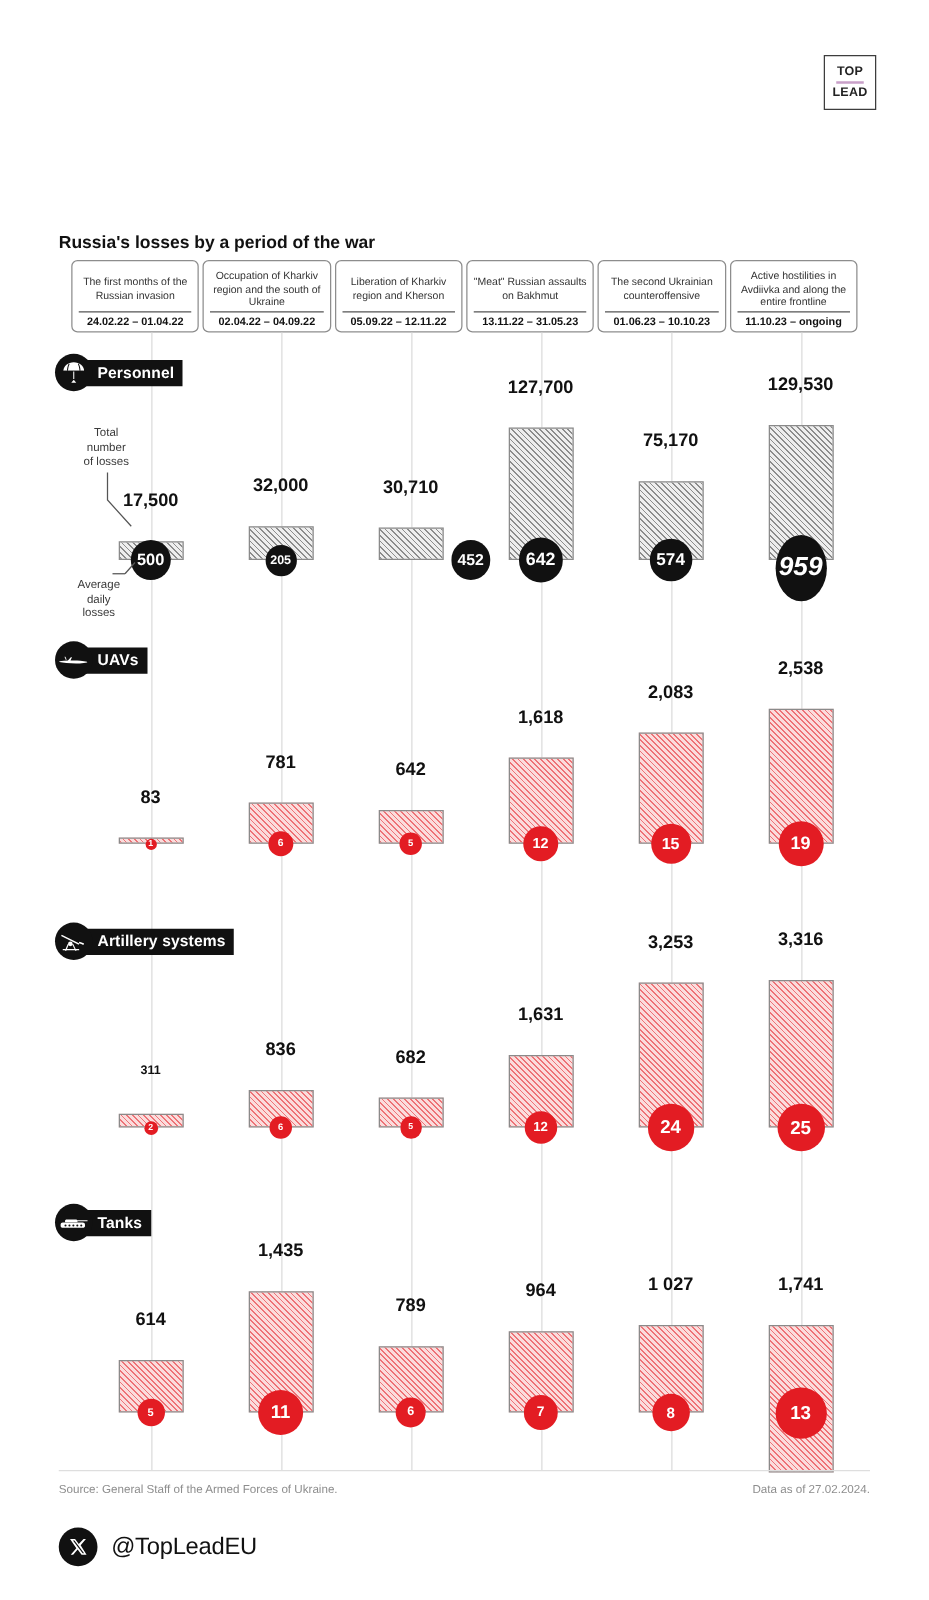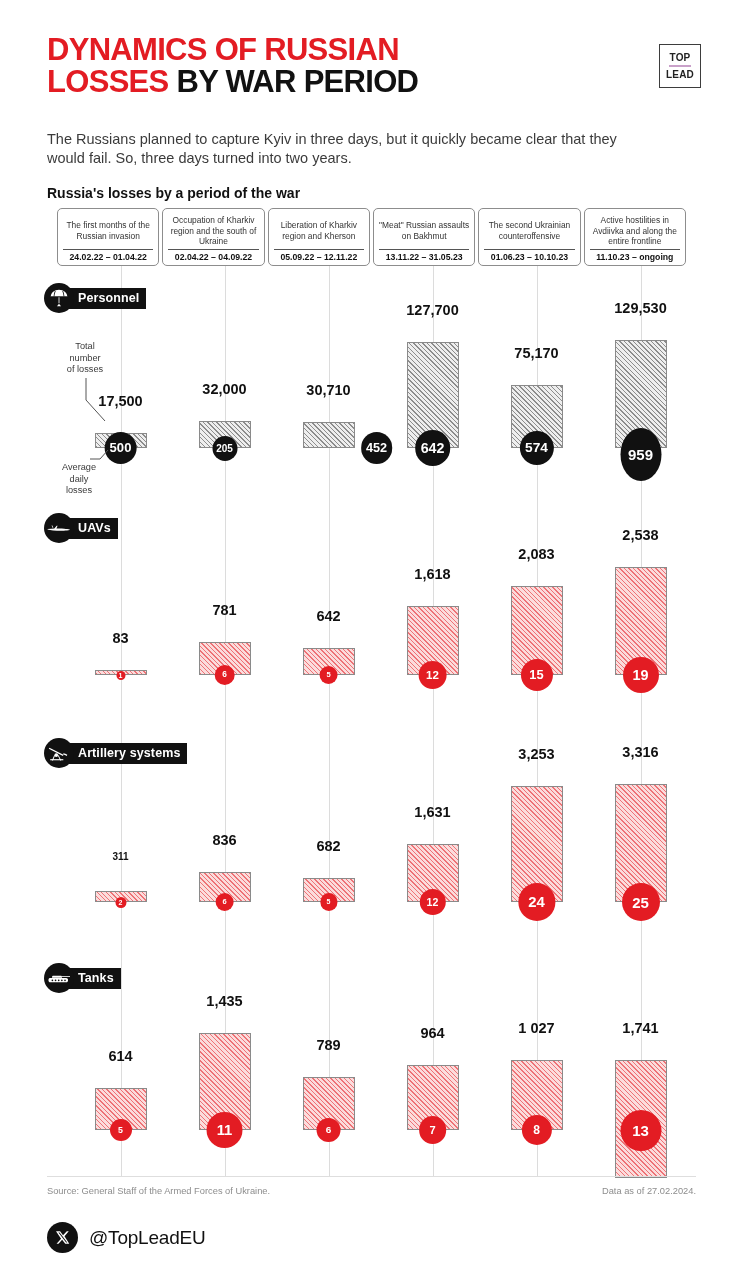--- a/index.html
+++ b/index.html
@@ -98,28 +98,20 @@
                  display: flex; align-items: center; gap: 11px; }
   .x-badge { width: 31px; height: 31px; border-radius: 50%; background: #111;
              display: flex; align-items: center; justify-content: center; }
   .handle { font-size: 19px; color: #111; letter-spacing: -.2px; }
 </style>
 </head>
 <body>
 
 <div class="page">
 
-  <div class="header">
-    <div class="title">
-      <span class="red">DYNAMICS OF RUSSIAN</span><br>
-      <span class="red">LOSSES</span>
-      <span>BY WAR PERIOD</span>
-    </div>
-  </div>
-  <div class="subtitle">The Russians planned to capture Kyiv in three days, but it quickly became clear that they would fail. So, three days turned into two years.</div>
   <div class="section-title">Russia's losses by a period of the war</div>
 
   <div class="logo-box">
     <span>TOP</span>
     <div class="logo-rule"></div>
     <span>LEAD</span>
   </div>
 
   <div class="cols" id="cols">
       <div class="col-head">
@@ -203,21 +195,21 @@
           <div class="total" style="top:0px;font-size:14.5px">75,170</div>
           <div class="bar grey" style="width:52px;height:62.67551918474485px;bottom:0"></div>
         </div>
         <div class="bub black" style="width: 34.2642px; height: 34.2642px; left: 536.5px; top: 430.868px; transform: translateX(-50%); font-size: 13.7057px; position: absolute;">
           <span>574</span>
         </div>
         <div class="item" style="left: 640.5px; top: 300px; width: 112px; height: 148px;">
           <div class="total" style="top:0px;font-size:14.5px">129,530</div>
           <div class="bar grey" style="width:52px;height:108px;bottom:0"></div>
         </div>
-        <div class="bub black" style="width: 41px; height: 53px; left: 640.5px; top: 427.5px; transform: translateX(-50%); font-size: 15px; position: absolute;">
+        <div class="bub black" style="width: 41px; height: 53px; left: 640.5px; top: 427.5px; transform: translateX(-50%); font-size: 21px; position: absolute; font-style: italic;">
           <span>959</span>
         </div>
       </div>
       <div class="block-label" style="top: 513px;">
         <div class="ic">
           <svg width="24" height="14" viewBox="0 0 34 14">
             <path fill="#fff" d="M1 8.4c3-.3 6.5-.6 9.4-.7l3.3-3.9 1.3.1-1.7 3.8c3.4-.1 7.6-.1 11.1.2 2.9.2 5.7.6 7.6 1.1.5.1.5.7 0 .9-2 .6-5 .9-8.2 1-4.9.2-10.5 0-15.1-.4C5.6 10.2 2.8 9.8 1 9.3c-.5-.1-.5-.8 0-.9z"></path>
             <path fill="#fff" d="M6.5 3.3h1.1L9 6.6H7.9z"></path>
           </svg>
         </div>

